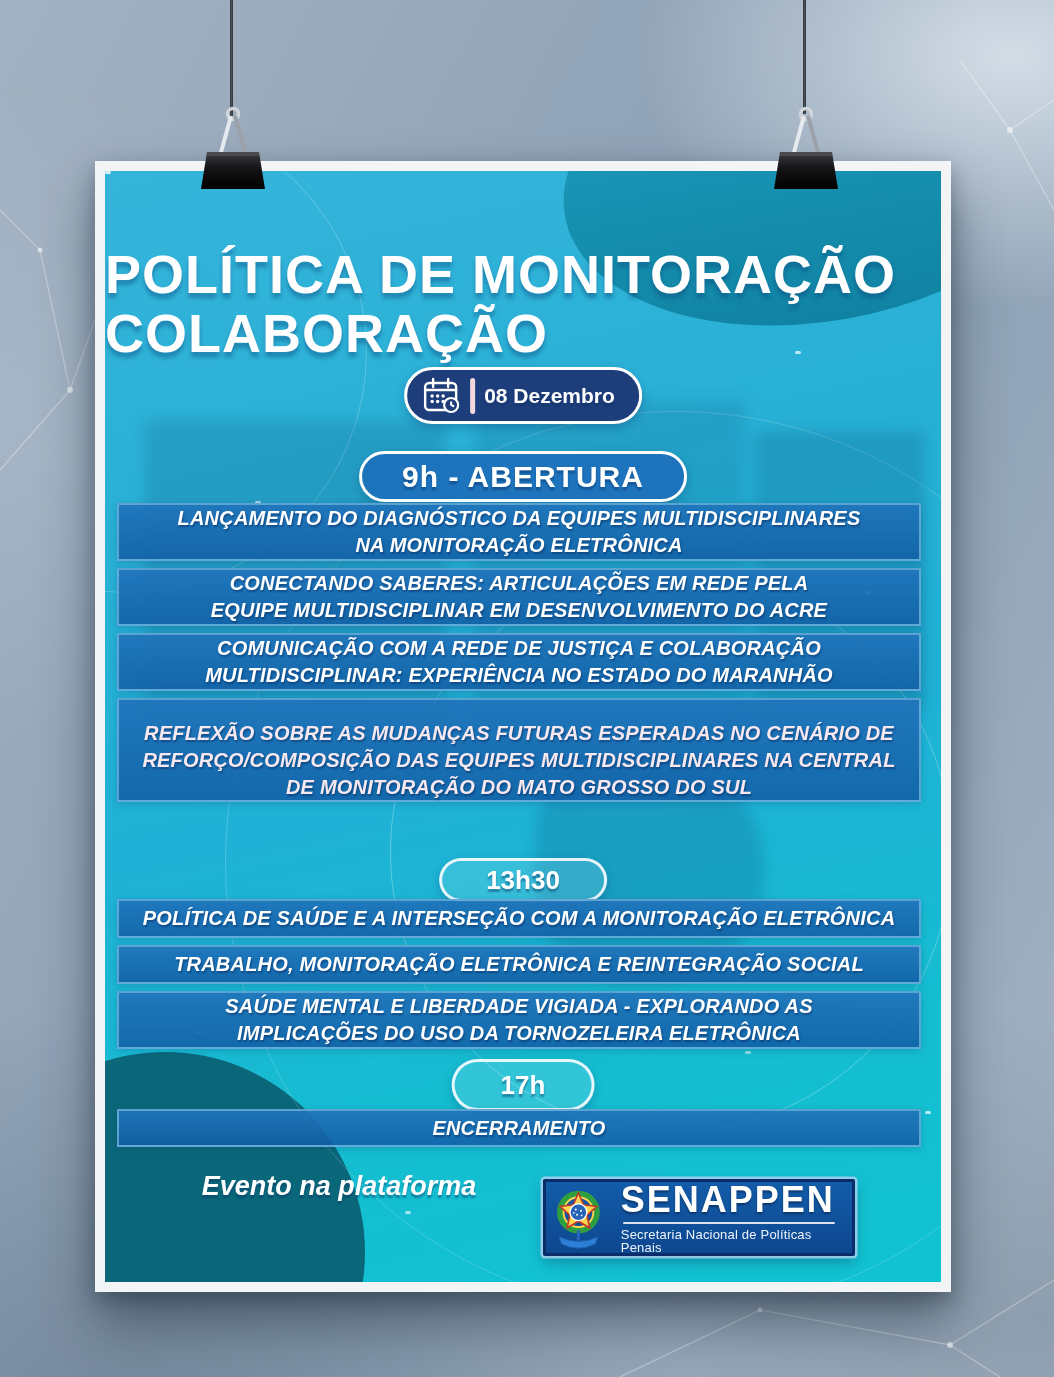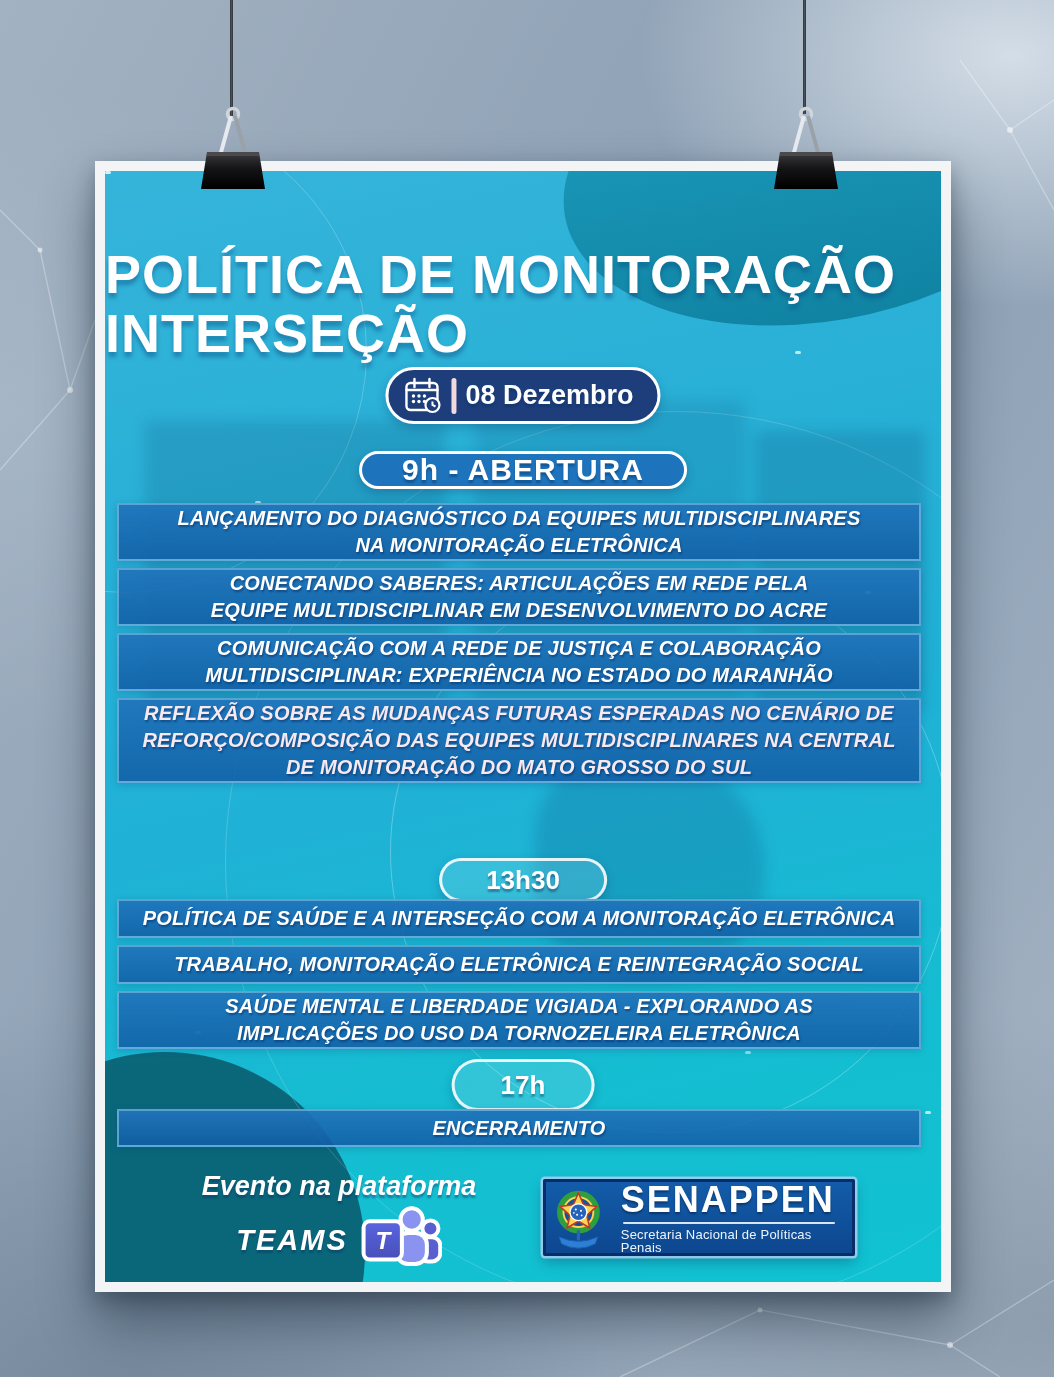--- a/index.html
+++ b/index.html
@@ -39,36 +39,36 @@
   .title-pre{position:absolute;left:0;top:22px;width:100%;text-align:center;color:#fbfeff;font-size:44px;
     font-weight:400;letter-spacing:3px;text-shadow:0 3px 3px rgba(12,74,126,0.35);}
   .title-main{position:absolute;left:0;top:74px;width:100%;color:#ffffff;font-size:54px;
     font-weight:800;letter-spacing:1px;line-height:1.1;text-shadow:0 5px 4px rgba(12,74,126,0.45);}
   .pill{position:absolute;left:50%;transform:translateX(-50%);display:flex;align-items:center;justify-content:center;
     border-radius:44px;color:#fff;font-weight:800;box-sizing:border-box;white-space:nowrap;
     text-shadow:0 3px 2px rgba(10,50,100,0.45);box-shadow:0 4px 10px rgba(8,44,92,0.25);}
   .pill.navy{background:#1e3d7b;border:3px solid #ffffff;}
   .pill.blue{background:#1d73bc;border:3px solid #ffffff;}
   .pill.ghost{background:rgba(202,240,248,0.16);border:3px solid rgba(255,255,255,0.88);}
-  .date-pill{top:196px;height:57px;padding:0 24px 0 14px;gap:9px;font-size:27px;}
+  .date-pill{top:196px;height:57px;padding:0 24px 0 14px;gap:9px;font-size:21px;}
   .date-div{width:5px;height:36px;border-radius:3px;background:#f2d9de;}
-  .pill-open{top:280px;height:38px;padding:0 40px;font-size:30px;letter-spacing:1px;}
+  .pill-open{top:280px;height:51px;padding:0 40px;font-size:30px;letter-spacing:1px;}
   .pill-break{top:625px;height:52px;padding:0 38px;font-size:30px;letter-spacing:1px;}
   .pill-1330{top:687px;height:44px;padding:0 44px;font-size:26px;}
   .pill-17h{top:888px;height:52px;padding:16px 46px;font-size:26px;}
   .bar{position:absolute;left:12px;width:804px;box-sizing:border-box;display:flex;align-items:center;justify-content:center;
     background:linear-gradient(180deg,rgba(32,116,187,0.93) 0%,rgba(17,94,165,0.88) 100%);
     border:2px solid rgba(150,214,240,0.55);box-shadow:0 2px 7px rgba(10,60,110,0.22);
     color:#fff;font-weight:800;font-style:italic;font-size:20px;line-height:1.34;text-align:center;
     text-shadow:1px 2px 2px rgba(9,44,96,0.55);letter-spacing:.2px;}
   .bar .txt{margin:0 auto;}
   .b1{top:332px;min-height:57px;} .b1 .txt{max-width:690px;}
   .b2{top:397px;min-height:57px;} .b2 .txt{max-width:650px;}
   .b3{top:462px;min-height:57px;text-align:center;} .b3 .txt{max-width:790px;}
-  .b4{top:527px;min-height:85px;color:#f7e9ef;} .b4 .txt{max-width:760px;}
+  .b4{top:527px;min-height:85px;color:#f7e9ef;} .b4 .txt{max-width:760px;margin-top:20px;}
   .b5{top:728px;height:39px;}
   .b6{top:774px;height:39px;}
   .b7{top:820px;min-height:57px;} .b7 .txt{max-width:710px;}
   .b8{top:938px;height:38px;}
   
   .plat{position:absolute;left:58px;top:1000px;width:352px;text-align:center;color:#fff;font-style:italic;font-weight:800;}
   .plat-l1{font-size:27px;text-shadow:0 3px 2px rgba(10,50,100,0.45);}
   .plat-row{display:flex;align-items:center;justify-content:center;gap:12px;margin-top:4px;}
   .plat-l2{font-size:29px;letter-spacing:2px;text-shadow:0 3px 2px rgba(10,50,100,0.45);}
   .badge{position:absolute;left:438px;top:1008px;width:312px;height:77px;border-radius:2px;box-sizing:border-box;
@@ -137,21 +137,21 @@
       <div class="ring r2"></div>
       <div class="ring r3"></div>
       <div class="photo-blob pb1"></div>
       <div class="photo-blob pb2"></div>
       <div class="photo-blob pb3"></div>
       <div class="photo-blob pb4"></div>
       <div class="specks"></div>
 
       <div class="title-main">
         <div>POLÍTICA DE MONITORAÇÃO</div>
-        <div>INTERSEÇÃO</div>
+        <div>COLABORAÇÃO</div>
       </div>
 
       <div class="pill navy date-pill">
         <svg width="40" height="40" viewBox="0 0 40 40">
           <g fill="none" stroke="#ffffff" stroke-width="2.4" stroke-linecap="round">
             <rect x="4" y="7" width="31" height="27" rx="4"></rect>
             <line x1="12" y1="3" x2="12" y2="11"></line>
               <line x1="27" y1="3" x2="27" y2="11"></line>
             <line x1="4" y1="14" x2="35" y2="14"></line>
           </g>
@@ -197,37 +197,20 @@
           <span class="txt">SAÚDE MENTAL E LIBERDADE VIGIADA - EXPLORANDO AS IMPLICAÇÕES DO USO DA TORNOZELEIRA ELETRÔNICA</span>
         </div>
 
       <div class="pill ghost pill-17h">17h</div>
       <div class="bar b8">
           <span class="txt">ENCERRAMENTO</span>
         </div>
 
       <div class="plat">
         <div class="plat-l1">Evento na plataforma</div>
-        <div class="plat-row">
-          <span class="plat-l2">TEAMS</span>
-          <svg width="82" height="68" viewBox="0 0 92 76">
-            <defs>
-                <linearGradient id="tgrad" x1="0" y1="0" x2="0" y2="1">
-              <stop offset="0" stop-color="#5a64e0"></stop>
-                  <stop offset="1" stop-color="#474fb8"></stop>
-            </linearGradient>
-              </defs>
-            <circle cx="79" cy="25" r="9" fill="#5a5fd0" stroke="#ffffff" stroke-width="4.5"></circle>
-            <rect x="67" y="35" width="23" height="27" rx="9" fill="#5a5fd0" stroke="#ffffff" stroke-width="4.5"></rect>
-            <circle cx="58" cy="15" r="12.5" fill="#8a93f0" stroke="#ffffff" stroke-width="4.5"></circle>
-            <rect x="41" y="30" width="34" height="35" rx="13" fill="#8a93f0" stroke="#ffffff" stroke-width="4.5"></rect>
-            <rect x="4" y="17" width="43" height="43" rx="7" fill="url(#tgrad)" stroke="#ffffff" stroke-width="4.5"></rect>
-            <text x="25.5" y="48" text-anchor="middle" font-family="Liberation Sans, DejaVu Sans, sans-serif" font-size="27" font-weight="bold" fill="#ffffff">T</text>
-          </svg>
-        </div>
       </div>
 
       <div class="badge">
         <svg width="66" height="72" viewBox="0 0 100 110">
           <circle cx="50" cy="46" r="28" fill="none" stroke="#2f9e3f" stroke-width="10"></circle>
           <circle cx="50" cy="46" r="23" fill="none" stroke="#ffd34d" stroke-width="3"></circle>
           <polygon points="50,16 57.8,34.5 78.5,37.2 63,50.8 67.6,70.4 50,60 32.4,70.4 37,50.8 21.5,37.2 42.2,34.5" fill="#ffd34d" stroke="#c0392b" stroke-width="2.5" stroke-linejoin="round"></polygon>
           <circle cx="50" cy="46" r="13" fill="#2763b8" stroke="#ffffff" stroke-width="2"></circle>
           <g fill="#ffffff">
             <circle cx="46" cy="42" r="1.6"></circle>

